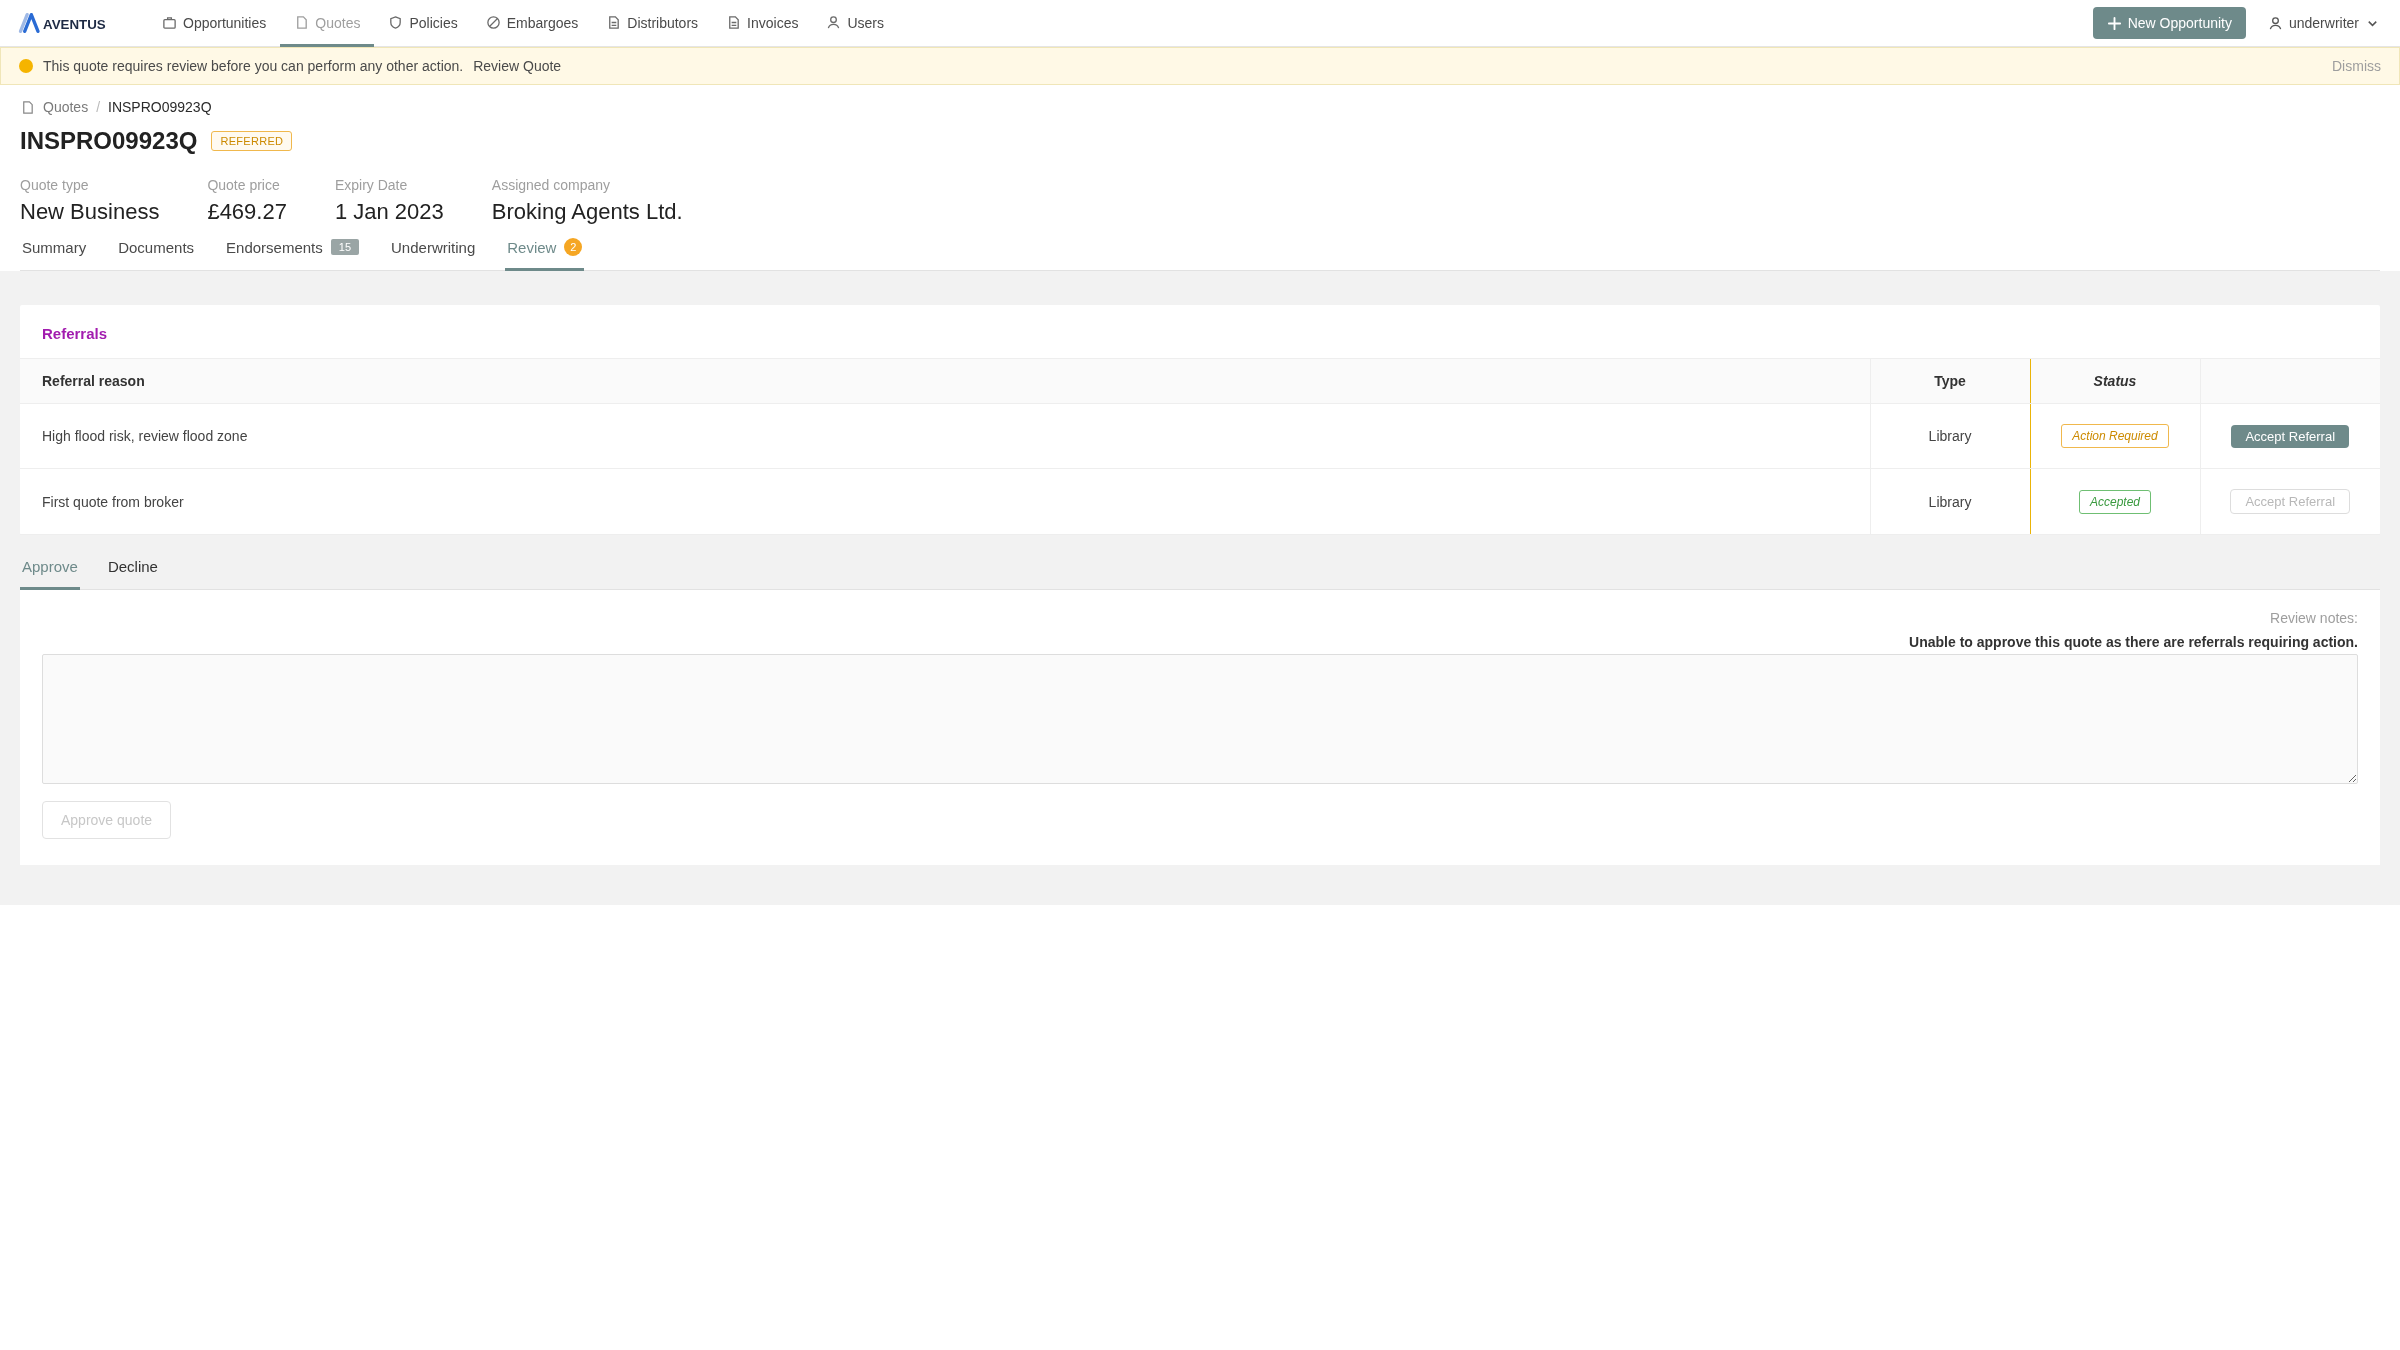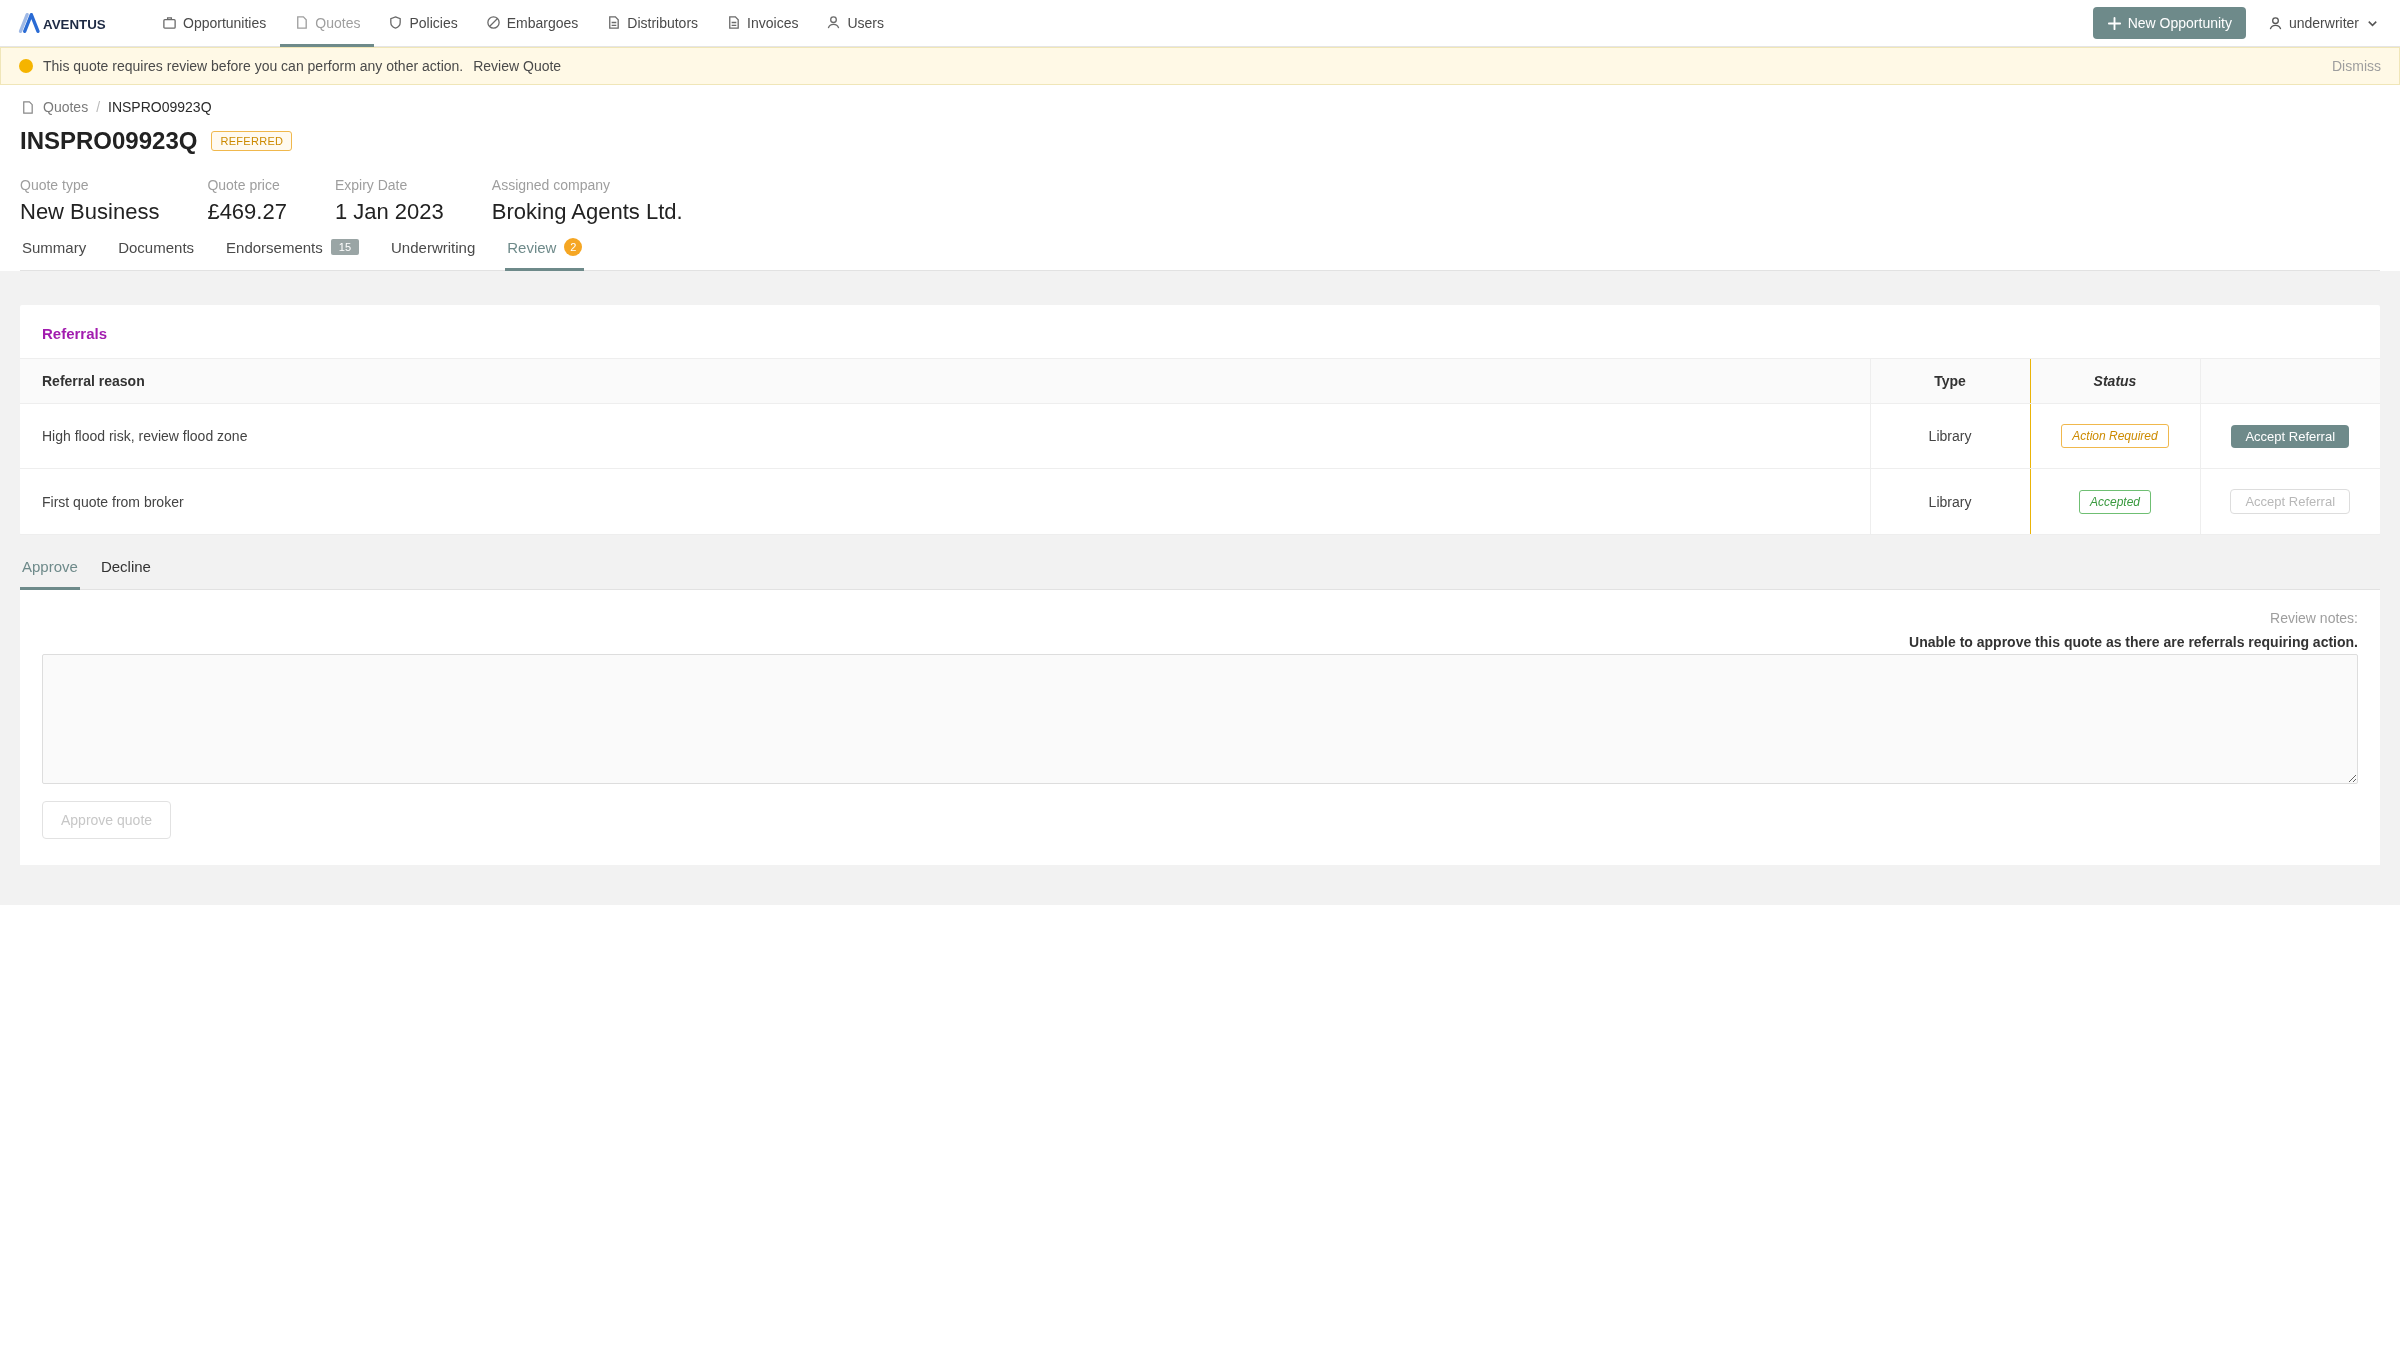--- a/index.html
+++ b/index.html
@@ -104,21 +104,21 @@
   .btn-sm {
     background:#6e8a8a; color:#fff; border:none; padding:4px 14px;
     border-radius:4px; font-size:13px; cursor:pointer;
   }
   .btn-sm.disabled {
     background:#fff; color:#b8b8b8; border:1px solid #ddd; cursor:not-allowed;
   }
 
   
   .approve-panel { margin-top:22px; }
-  .sub-tabs { display:flex; gap:19px; border-bottom:1px solid #e2e2e2; padding:0 0 0 0; }
+  .sub-tabs { display:flex; gap:26px; border-bottom:1px solid #e2e2e2; padding:0 0 0 0; }
   .sub-tab {
     padding:0 2px 12px 2px; font-size:15px; color:#333; cursor:pointer;
     border-bottom:3px solid transparent; position:relative; top:1px;
   }
   .sub-tab.active { color:#6e8a8a; border-bottom-color:#6e8a8a; }
   .approve-body { background:#fff; padding:20px 22px 26px 22px; }
   .approve-body .warn {
     text-align:center; font-weight:600; color:#333; margin-bottom:4px; font-size:14px;
   }
   .approve-body .lbl { color:#9e9e9e; font-size:14px; margin-bottom:8px; }

